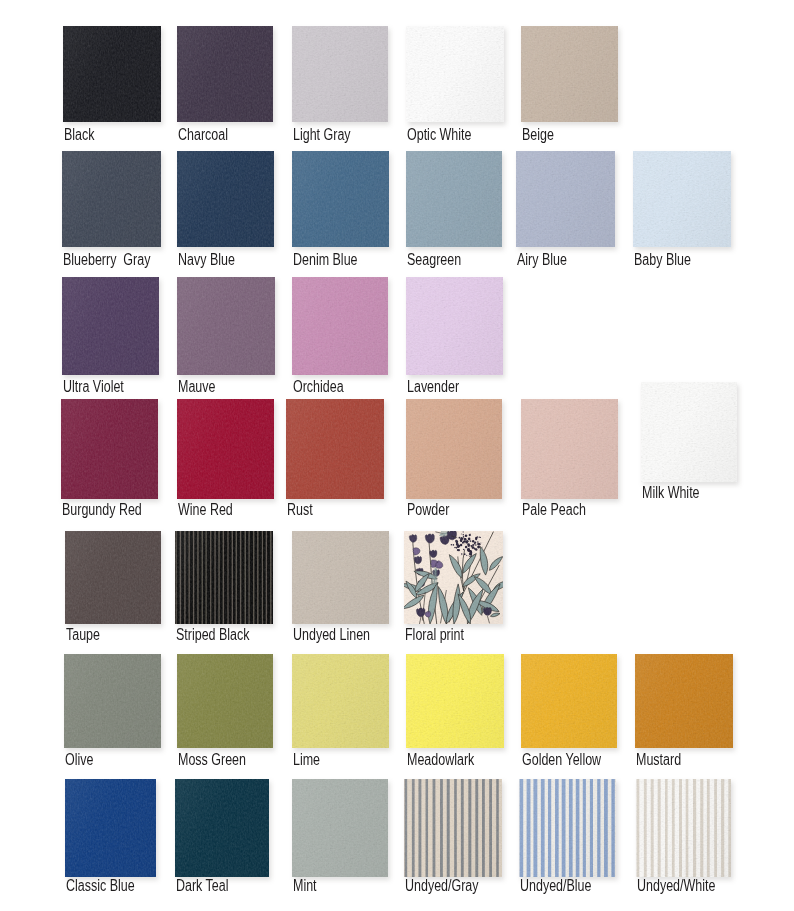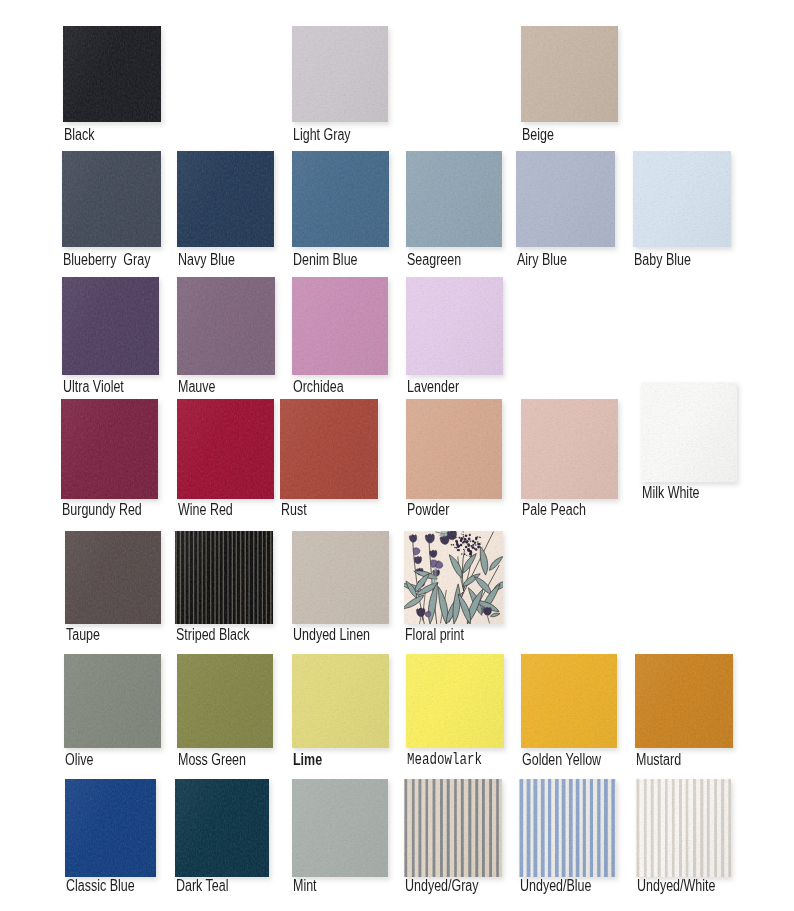--- a/index.html
+++ b/index.html
@@ -45,34 +45,62 @@
 <svg class="grain" width="98" height="96" viewBox="0 0 98 96">
           <rect width="98" height="96" filter="url(#linen)"></rect>
         </svg>
 <svg class="grain2" width="98" height="96" viewBox="0 0 98 96">
           <rect width="98" height="96" filter="url(#linen2)"></rect>
         </svg>
 <div class="shade"></div>
 </div>
 <div class="swatch-label" style="left:1px;top:101px;">Black</div>
 </div>
+<div class="cell" style="left:177px;top:26px;width:96px;height:120px;">
+<div class="drop" style="width:96px;height:96px;clip-path:polygon(1.2% 0.0% 25.9% 0.2% 50.6% 0.9% 75.3% 0.9% 100.0% 1.4% 99.5% 26.0% 99.1% 50.7% 99.6% 75.4% 98.5% 100.0% 74.2% 99.5% 49.8% 99.3% 25.5% 98.8% 1.2% 99.3% 1.5% 74.5% 1.4% 49.7% 1.6% 24.8%);"></div>
+<div class="sw" style="width:96px;height:96px;clip-path:polygon(1.2% 0.0% 25.9% 0.2% 50.6% 0.9% 75.3% 0.9% 100.0% 1.4% 99.5% 26.0% 99.1% 50.7% 99.6% 75.4% 98.5% 100.0% 74.2% 99.5% 49.8% 99.3% 25.5% 98.8% 1.2% 99.3% 1.5% 74.5% 1.4% 49.7% 1.6% 24.8%);">
+<div class="base" style="background:#3c3145;"></div>
+<svg class="grain" width="96" height="96" viewBox="0 0 96 96">
+          <rect width="96" height="96" filter="url(#linen)"></rect>
+        </svg>
+<svg class="grain2" width="96" height="96" viewBox="0 0 96 96">
+          <rect width="96" height="96" filter="url(#linen2)"></rect>
+        </svg>
+<div class="shade"></div>
+</div>
+<div class="swatch-label" style="left:1px;top:101px;">Charcoal</div>
+</div>
 <div class="cell" style="left:292px;top:26px;width:96px;height:120px;">
 <div class="drop" style="width:96px;height:96px;clip-path:polygon(0.5% 0.2% 25.1% 0.1% 49.6% -0.6% 74.2% -0.4% 98.8% 0.0% 98.6% 25.0% 99.3% 50.0% 99.3% 74.9% 99.5% 99.9% 74.8% 99.7% 50.1% 99.6% 25.4% 100.5% 0.7% 100.0% 0.6% 75.1% 0.8% 50.1% 1.2% 25.2%);"></div>
 <div class="sw" style="width:96px;height:96px;clip-path:polygon(0.5% 0.2% 25.1% 0.1% 49.6% -0.6% 74.2% -0.4% 98.8% 0.0% 98.6% 25.0% 99.3% 50.0% 99.3% 74.9% 99.5% 99.9% 74.8% 99.7% 50.1% 99.6% 25.4% 100.5% 0.7% 100.0% 0.6% 75.1% 0.8% 50.1% 1.2% 25.2%);">
 <div class="base" style="background:#cdc8ce;"></div>
 <svg class="grain" width="96" height="96" viewBox="0 0 96 96">
           <rect width="96" height="96" filter="url(#linen)"></rect>
         </svg>
 <svg class="grain2" width="96" height="96" viewBox="0 0 96 96">
           <rect width="96" height="96" filter="url(#linen2)"></rect>
         </svg>
 <div class="shade"></div>
 </div>
 <div class="swatch-label" style="left:1px;top:101px;">Light Gray</div>
 </div>
+<div class="cell" style="left:406px;top:26px;width:98px;height:120px;">
+<div class="drop" style="width:98px;height:96px;clip-path:polygon(0.4% 0.0% 25.3% 0.0% 50.2% -0.5% 75.1% -0.1% 100.0% 0.3% 100.1% 24.8% 99.1% 49.3% 99.3% 73.8% 99.5% 98.3% 74.6% 98.0% 49.7% 99.6% 24.9% 99.6% 0.0% 99.5% 0.2% 74.6% -0.5% 49.8% -0.1% 24.9%);"></div>
+<div class="sw" style="width:98px;height:96px;clip-path:polygon(0.4% 0.0% 25.3% 0.0% 50.2% -0.5% 75.1% -0.1% 100.0% 0.3% 100.1% 24.8% 99.1% 49.3% 99.3% 73.8% 99.5% 98.3% 74.6% 98.0% 49.7% 99.6% 24.9% 99.6% 0.0% 99.5% 0.2% 74.6% -0.5% 49.8% -0.1% 24.9%);">
+<div class="base" style="background:#ffffff;"></div>
+<svg class="grain" width="98" height="96" viewBox="0 0 98 96">
+          <rect width="98" height="96" filter="url(#linen)"></rect>
+        </svg>
+<svg class="grain2" width="98" height="96" viewBox="0 0 98 96">
+          <rect width="98" height="96" filter="url(#linen2)"></rect>
+        </svg>
+<div class="shade"></div>
+</div>
+<div class="swatch-label" style="left:1px;top:101px;">Optic White</div>
+</div>
 <div class="cell" style="left:521px;top:26px;width:97px;height:120px;">
 <div class="drop" style="width:97px;height:96px;clip-path:polygon(0.2% 1.7% 25.1% 1.1% 50.0% 1.6% 75.0% 1.4% 99.9% 0.9% 99.5% 25.4% 99.3% 49.8% 99.1% 74.3% 99.6% 98.7% 75.0% 99.3% 50.5% 99.4% 25.9% 99.3% 1.3% 100.0% 0.5% 75.4% 0.0% 50.9% -0.1% 26.3%);"></div>
 <div class="sw" style="width:97px;height:96px;clip-path:polygon(0.2% 1.7% 25.1% 1.1% 50.0% 1.6% 75.0% 1.4% 99.9% 0.9% 99.5% 25.4% 99.3% 49.8% 99.1% 74.3% 99.6% 98.7% 75.0% 99.3% 50.5% 99.4% 25.9% 99.3% 1.3% 100.0% 0.5% 75.4% 0.0% 50.9% -0.1% 26.3%);">
 <div class="base" style="background:#c7b6a6;"></div>
 <svg class="grain" width="97" height="96" viewBox="0 0 97 96">
           <rect width="97" height="96" filter="url(#linen)"></rect>
         </svg>
 <svg class="grain2" width="97" height="96" viewBox="0 0 97 96">
           <rect width="97" height="96" filter="url(#linen2)"></rect>
         </svg>
@@ -241,21 +269,21 @@
 <svg class="grain" width="97" height="100" viewBox="0 0 97 100">
           <rect width="97" height="100" filter="url(#linen)"></rect>
         </svg>
 <svg class="grain2" width="97" height="100" viewBox="0 0 97 100">
           <rect width="97" height="100" filter="url(#linen2)"></rect>
         </svg>
 <div class="shade"></div>
 </div>
 <div class="swatch-label" style="left:1px;top:103px;">Wine Red</div>
 </div>
-<div class="cell" style="left:280px;top:399px;width:104px;height:124px;">
+<div class="cell" style="left:286px;top:399px;width:104px;height:124px;">
 <div class="drop" style="width:98px;height:100px;clip-path:polygon(0.1% 0.5% 25.1% -0.1% 50.1% 0.1% 75.0% -0.4% 100.0% 0.0% 100.1% 25.0% 99.0% 50.0% 100.3% 75.0% 99.5% 100.0% 74.6% 99.3% 49.7% 99.5% 24.9% 99.0% 0.0% 99.2% -0.4% 74.6% -0.3% 49.9% -0.1% 25.2%);"></div>
 <div class="sw" style="width:98px;height:100px;clip-path:polygon(0.1% 0.5% 25.1% -0.1% 50.1% 0.1% 75.0% -0.4% 100.0% 0.0% 100.1% 25.0% 99.0% 50.0% 100.3% 75.0% 99.5% 100.0% 74.6% 99.3% 49.7% 99.5% 24.9% 99.0% 0.0% 99.2% -0.4% 74.6% -0.3% 49.9% -0.1% 25.2%);">
 <div class="base" style="background:#a84134;"></div>
 <svg class="grain" width="98" height="100" viewBox="0 0 98 100">
           <rect width="98" height="100" filter="url(#linen)"></rect>
         </svg>
 <svg class="grain2" width="98" height="100" viewBox="0 0 98 100">
           <rect width="98" height="100" filter="url(#linen2)"></rect>
         </svg>
 <div class="shade"></div>
@@ -600,35 +628,35 @@
 <svg class="grain" width="96" height="94" viewBox="0 0 96 94">
           <rect width="96" height="94" filter="url(#linen)"></rect>
         </svg>
 <svg class="grain2" width="96" height="94" viewBox="0 0 96 94">
           <rect width="96" height="94" filter="url(#linen2)"></rect>
         </svg>
 <div class="shade"></div>
 </div>
 <div class="swatch-label" style="left:1px;top:98px;">Moss Green</div>
 </div>
-<div class="cell" style="left:292px;top:654px;width:118px;height:118px;font-weight:bold;">
+<div class="cell" style="left:292px;top:654px;width:118px;height:118px;">
 <div class="drop" style="width:97px;height:94px;clip-path:polygon(1.6% 0.8% 25.8% 0.8% 50.1% 1.0% 74.3% -0.1% 98.6% 0.0% 98.4% 24.7% 99.0% 49.5% 99.3% 74.2% 99.5% 98.9% 74.7% 99.2% 49.9% 98.6% 25.1% 99.6% 0.4% 99.5% 0.1% 74.8% 1.3% 50.2% 1.2% 25.5%);"></div>
 <div class="sw" style="width:97px;height:94px;clip-path:polygon(1.6% 0.8% 25.8% 0.8% 50.1% 1.0% 74.3% -0.1% 98.6% 0.0% 98.4% 24.7% 99.0% 49.5% 99.3% 74.2% 99.5% 98.9% 74.7% 99.2% 49.9% 98.6% 25.1% 99.6% 0.4% 99.5% 0.1% 74.8% 1.3% 50.2% 1.2% 25.5%);">
 <div class="base" style="background:#e3db7a;"></div>
 <svg class="grain" width="97" height="94" viewBox="0 0 97 94">
           <rect width="97" height="94" filter="url(#linen)"></rect>
         </svg>
 <svg class="grain2" width="97" height="94" viewBox="0 0 97 94">
           <rect width="97" height="94" filter="url(#linen2)"></rect>
         </svg>
 <div class="shade"></div>
 </div>
 <div class="swatch-label" style="left:1px;top:98px;">Lime</div>
 </div>
-<div class="cell" style="left:406px;top:654px;width:98px;height:118px;font-family:Liberation Mono, monospace;">
+<div class="cell" style="left:406px;top:654px;width:98px;height:118px;">
 <div class="drop" style="width:98px;height:94px;clip-path:polygon(1.1% 0.0% 25.8% -0.6% 50.5% -0.6% 75.3% 0.0% 100.0% 0.0% 100.5% 24.8% 100.6% 49.6% 99.8% 74.4% 100.0% 99.2% 75.0% 99.4% 50.1% 98.4% 25.1% 99.8% 0.2% 99.1% 0.9% 74.3% 0.8% 49.6% 1.3% 24.8%);"></div>
 <div class="sw" style="width:98px;height:94px;clip-path:polygon(1.1% 0.0% 25.8% -0.6% 50.5% -0.6% 75.3% 0.0% 100.0% 0.0% 100.5% 24.8% 100.6% 49.6% 99.8% 74.4% 100.0% 99.2% 75.0% 99.4% 50.1% 98.4% 25.1% 99.8% 0.2% 99.1% 0.9% 74.3% 0.8% 49.6% 1.3% 24.8%);">
 <div class="base" style="background:#fdf25a;"></div>
 <svg class="grain" width="98" height="94" viewBox="0 0 98 94">
           <rect width="98" height="94" filter="url(#linen)"></rect>
         </svg>
 <svg class="grain2" width="98" height="94" viewBox="0 0 98 94">
           <rect width="98" height="94" filter="url(#linen2)"></rect>
         </svg>
 <div class="shade"></div>

